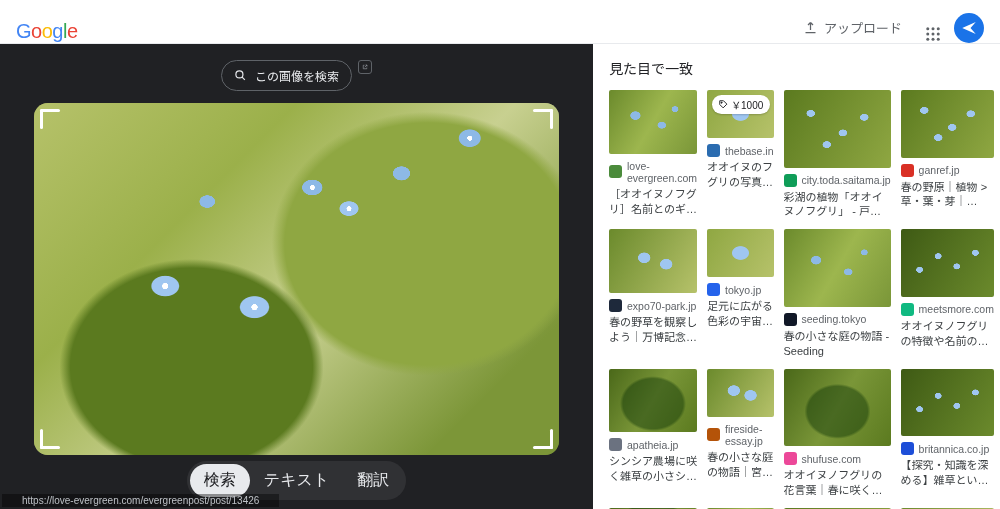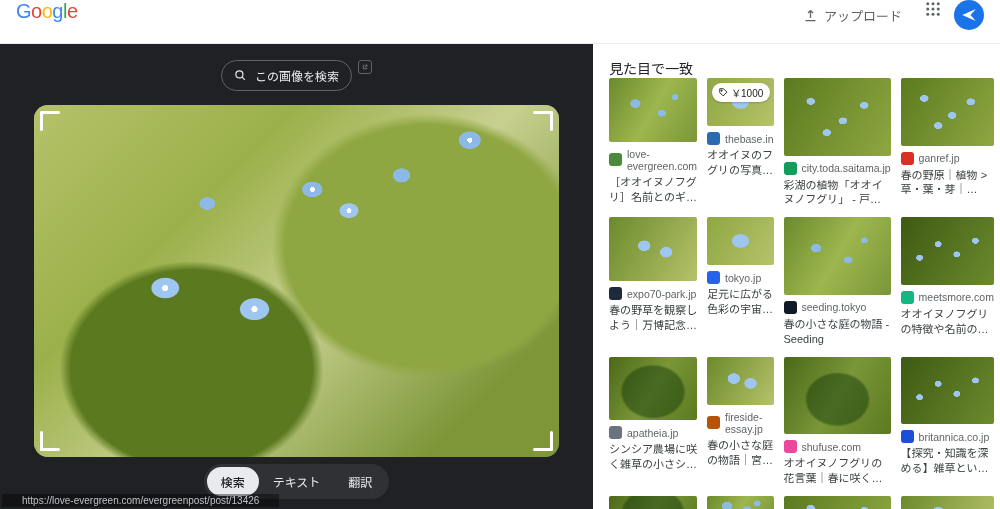--- a/index.html
+++ b/index.html
@@ -1,17 +1,17 @@
 <!DOCTYPE html>
 <html><head>
 <meta charset="utf-8">
 <style>
   * { box-sizing: border-box; margin: 0; padding: 0; }
   html, body { width: 1000px; height: 509px; font-family: Arial, 'Noto Sans JP', sans-serif; overflow: hidden; background: #fff; }
-  .header { height: 44px; display: flex; align-items: flex-start; padding: 0 16px; border-bottom: 1px solid #e8eaed; }
+  .header { height: 44px; display: flex; align-items: flex-end; padding: 0 16px; border-bottom: 1px solid #e8eaed; }
   .logo { font-size: 20px; font-weight: 500; letter-spacing: -0.5px; }
   .logo .b { color:#4285F4 } .logo .r { color:#EA4335 } .logo .y { color:#FBBC05 } .logo .g { color:#34A853 }
   .header-spacer { flex: 1; }
   .upload-btn { display: flex; align-items: center; gap: 6px; color: #5f6368; font-size: 13px; cursor: pointer; padding: 6px 10px; }
   .apps-icon { margin: 0 12px; width: 18px; height: 18px; cursor: pointer; }
   .avatar { width: 30px; height: 30px; border-radius: 50%; background: #1a73e8; display: flex; align-items: center; justify-content: center; }
   .avatar svg { width: 18px; height: 18px; }
 
   .body { display: flex; height: calc(100% - 44px); }
   .left-pane { width: 593px; height: 100%; background: #202124; display: flex; flex-direction: column; position: relative; }
@@ -48,27 +48,27 @@
   }
   .corner { position:absolute; width:26px; height:26px; }
   .corner::before, .corner::after { content:''; position:absolute; background:#fff; border-radius:2px; }
   .corner.tl { top:6px; left:6px; } .corner.tl::before { width:20px; height:3px; top:0; left:0; } .corner.tl::after { width:3px; height:20px; top:0; left:0; }
   .corner.tr { top:6px; right:6px; } .corner.tr::before { width:20px; height:3px; top:0; right:0; } .corner.tr::after { width:3px; height:20px; top:0; right:0; }
   .corner.bl { bottom:6px; left:6px; } .corner.bl::before { width:20px; height:3px; bottom:0; left:0; } .corner.bl::after { width:3px; height:20px; bottom:0; left:0; }
   .corner.br { bottom:6px; right:6px; } .corner.br::before { width:20px; height:3px; bottom:0; right:0; } .corner.br::after { width:3px; height:20px; bottom:0; right:0; }
 
   .mode-tabs { display: flex; justify-content: center; padding-bottom: 10px; }
   .mode-group { display: inline-flex; background: #303134; border-radius: 20px; padding: 3px; }
-  .mode-btn { font-size: 12px; color: #e8eaed; padding: 6px 14px; border-radius: 18px; cursor: pointer; }
+  .mode-btn { font-size: 16px; color: #e8eaed; padding: 6px 14px; border-radius: 18px; cursor: pointer; font-family: Liberation Serif, serif; }
   .mode-btn.active { background: #e8eaed; color: #202124; font-weight: 500; }
 
   .status-url { position: absolute; left: 2px; bottom: 2px; font-size: 10px; color: #bdc1c6; background: rgba(0,0,0,0.4); padding: 1px 20px; }
 
   
-  .rtitle { font-size: 14px; color: #202124; }
+  .rtitle { font-size: 14px; color: #202124; margin-bottom: 12px; }
   .grid { display: grid; grid-template-columns: repeat(4, 1fr); gap: 10px 10px; }
   .card { cursor: pointer; }
   .thumb { width: 100%; aspect-ratio: 1.38; border-radius: 2px; overflow: hidden; position: relative; }
   .price-chip { position:absolute; top:5px; left:5px; background:#fff; border-radius:12px; font-size:10px; padding:2px 7px; display:flex; align-items:center; gap:3px; color:#202124; box-shadow: 0 1px 2px rgba(0,0,0,0.2); }
   .src { display: flex; align-items: center; gap: 5px; margin-top: 6px; font-size: 10.5px; color: #5f6368; }
   .fav { width: 13px; height: 13px; border-radius: 3px; display:inline-block; flex-shrink:0; }
   .title { font-size: 11px; color: #3c4043; line-height: 1.35; margin-top: 3px; overflow: hidden; display: -webkit-box; -webkit-line-clamp: 2; -webkit-box-orient: vertical; }
 
   
   .tv { position:absolute; inset:0; }

